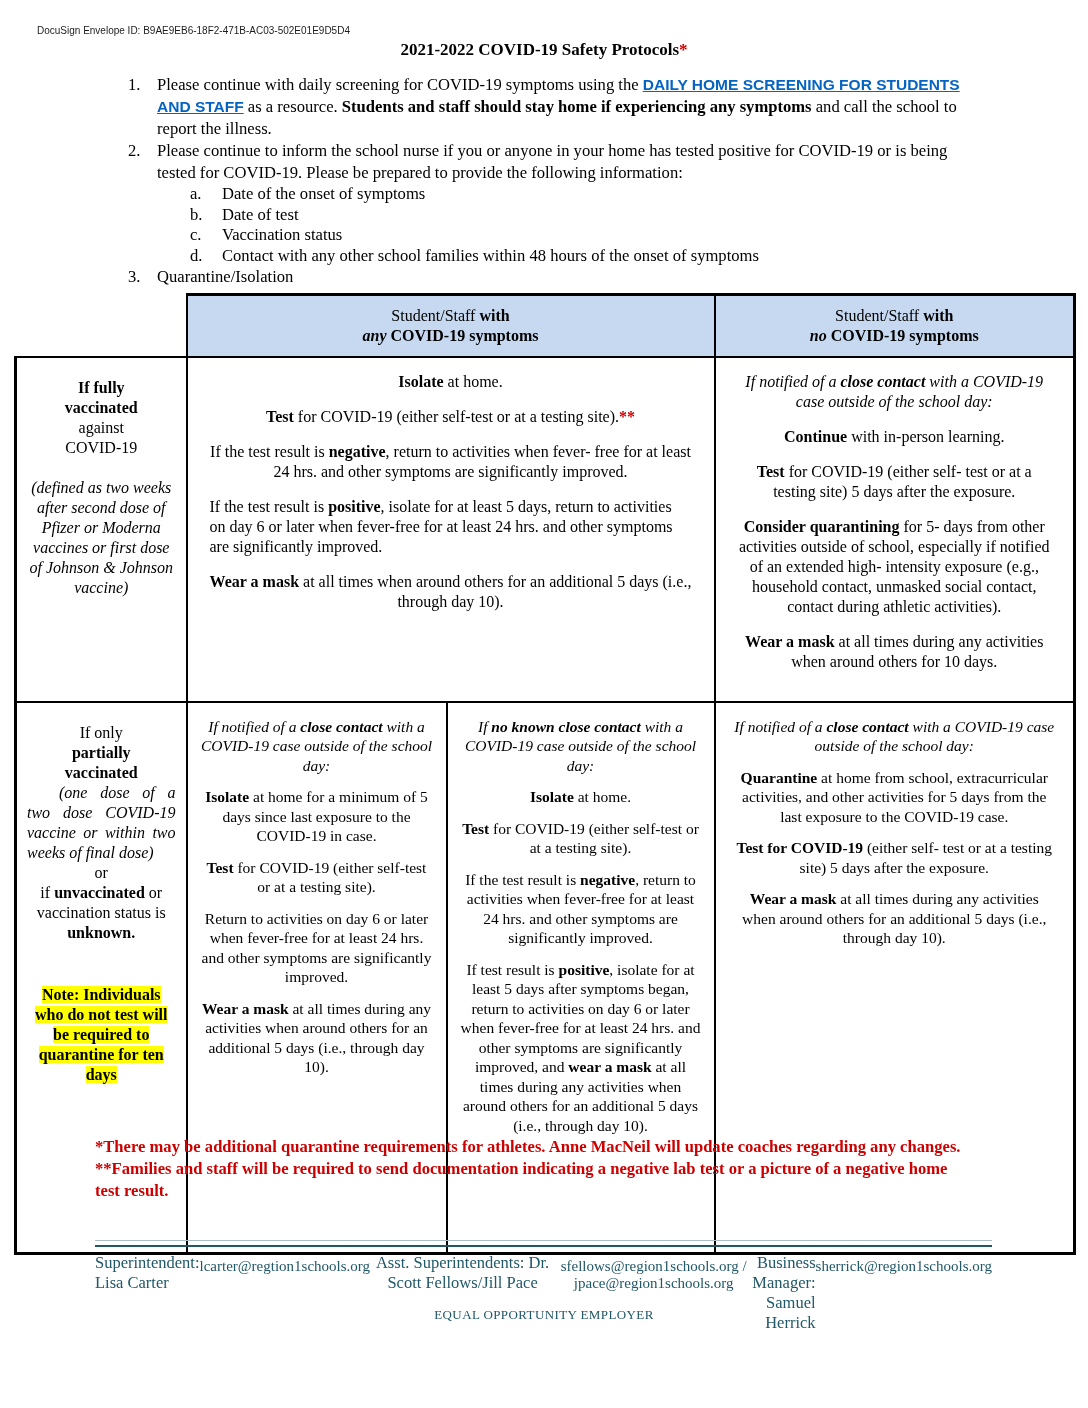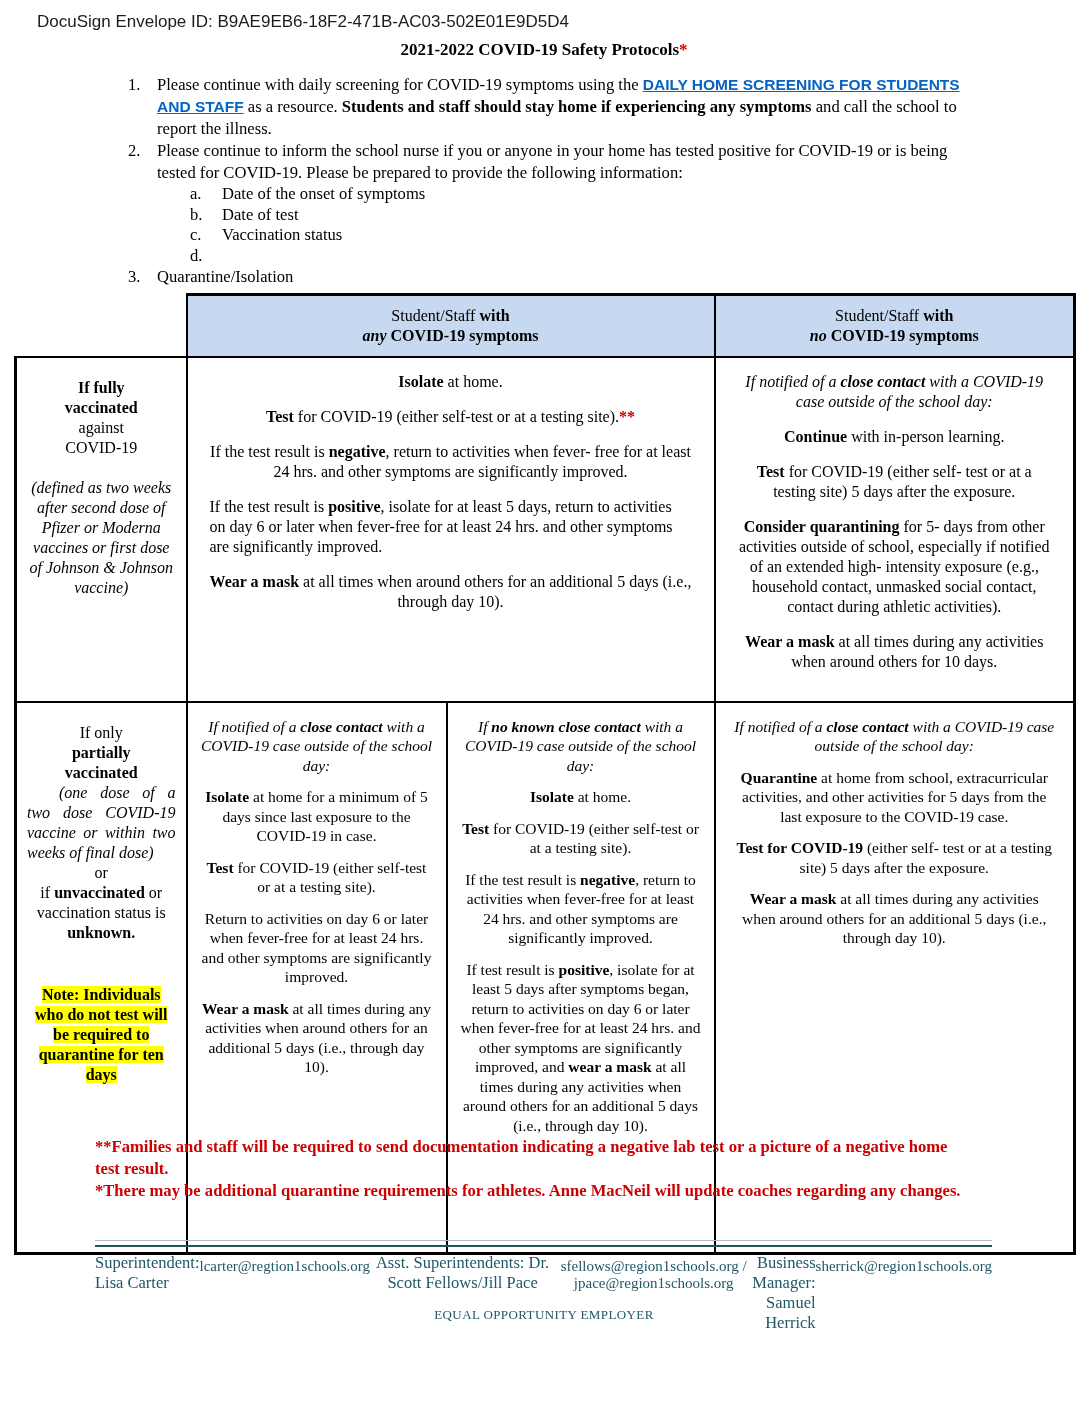--- a/index.html
+++ b/index.html
@@ -5,22 +5,22 @@
   :root{
     --red:#cc0000; --link:#0563c1; --header-bg:#c6d9f1; --hl:#ffff00; --teal:#215868; --border:#000;
   }
   *{box-sizing:border-box; margin:0; padding:0;}
   html,body{background:#fff;}
   .page{
     position:relative; width:1088px; height:1408px; background:#fff; overflow:hidden;
     font-family:"Liberation Serif","DejaVu Serif",serif; color:#000;
   }
   .docusign{
-    position:absolute; left:37px; top:12px;
-    font-family:"Liberation Sans","DejaVu Sans",sans-serif; font-size:17px; color:#1c1c1c;
+    position:absolute; left:37px; top:25px;
+    font-family:"Liberation Sans","DejaVu Sans",sans-serif; font-size:10px; color:#1c1c1c;
   }
   .title{
     position:absolute; left:0; top:40px; width:100%; text-align:center;
     font-size:17px; font-weight:bold;
   }
   .intro{
     position:absolute; left:95px; top:74px; width:893px; font-size:16.6px; line-height:22px;
   }
   .li{display:flex;}
   .li .num{flex:0 0 29px; margin-left:33px;}
@@ -97,20 +97,21 @@
     <div class="sub">
       <span class="letter">b.</span>
       <span>Date of test</span>
     </div>
     <div class="sub">
       <span class="letter">c.</span>
       <span>Vaccination status</span>
     </div>
     <div class="sub">
       <span class="letter">d.</span>
+      <span>Contact with any other school families within 48 hours of the onset of symptoms</span>
     </div>
     <div class="li">
       <span class="num">3.</span>
       <div class="li-body"><span>Quarantine/Isolation</span></div>
     </div>
   </div>
 
   <div class="tbl-wrap">
     <table>
       <colgroup>
@@ -172,22 +173,22 @@
               <p><span style="font-weight: bold;">Quarantine</span><span> at home from school, extracurricular activities, and other activities for 5 days from the last exposure to the COVID-19 case.</span></p>
               <p><span style="font-weight: bold;">Test for COVID-19</span><span> (either self- test or at a testing site) 5 days after the exposure.</span></p>
               <p><span style="font-weight: bold;">Wear a mask</span><span> at all times during any activities when around others for an additional 5 days (i.e., through day 10).</span></p>
             </td>
       </tr>
     </tbody>
       </table>
   </div>
 
   <div class="footnotes">
+      <p class="tight"><span class="red" style="font-weight: bold;">*There may be additional quarantine requirements for athletes. Anne MacNeil will update coaches regarding any changes.</span></p>
       <p class="tight"><span class="red" style="font-weight: bold;">**Families and staff will be required to send documentation indicating a negative lab test or a picture of a negative home test result.</span></p>
-      <p class="tight"><span class="red" style="font-weight: bold;">*There may be additional quarantine requirements for athletes. Anne MacNeil will update coaches regarding any changes.</span></p>
     </div>
 
   <div class="sig">
     <div class="rule-light"></div>
     <div class="rule"></div>
     <div class="sig-cols">
       <div class="sig-col">
         <span class="sig-title">Superintendent: Lisa Carter</span>
         <span class="sig-email">lcarter@regtion1schools.org</span>
       </div>

